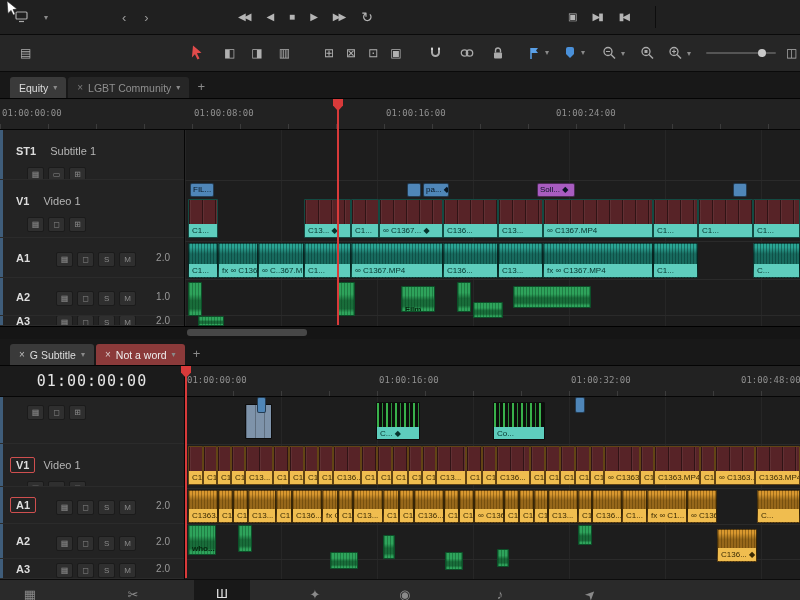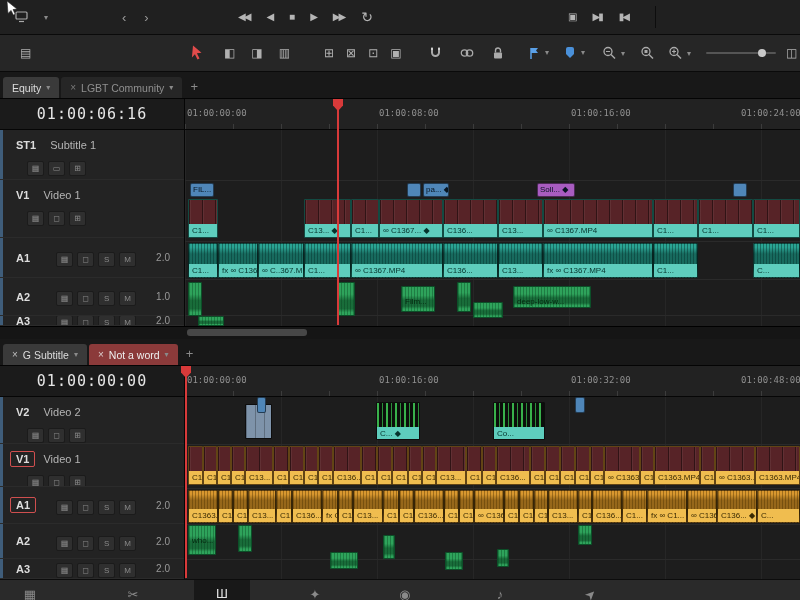--- a/index.html
+++ b/index.html
@@ -20,21 +20,21 @@
   
   .tools{position:relative;height:36px;background:#262626;border-bottom:1px solid #0a0a0a;}
   .ti{position:absolute;top:50%;transform:translateY(-50%);color:#b0b0b0;font-size:12px;
       display:flex;align-items:center;gap:4px;line-height:1;}
   .ti .g{font-size:12px;}
   .grp{display:flex;gap:14px;}
   .slider{position:relative;width:70px;height:2px;background:#555;border-radius:1px;}
   .slider .dot{position:absolute;top:-3px;left:52px;width:8px;height:8px;border-radius:50%;background:#c9c9c9;}
 
   
-  .tabstrip{height:26px;background:#181818;display:flex;align-items:flex-end;padding-left:3px;border-bottom:1px solid #040404;}
+  .tabstrip{height:26px;background:#181818;display:flex;align-items:flex-end;padding-left:10px;border-bottom:1px solid #040404;}
   .tab{height:21px;display:flex;align-items:center;gap:5px;padding:0 9px;background:#262626;color:#8f8f8f;
        font-size:10.5px;border-radius:3px 3px 0 0;margin-right:2px;white-space:nowrap;}
   .tab.active{background:#3a3a3a;color:#ddd;}
   .tab.red{background:#8b3a3a;color:#eee;}
   .tab .tx{font-size:10px;color:inherit;opacity:.8;}
   .tab .tx:empty{display:none;}
   .plusbtn{width:20px;text-align:center;color:#8a8a8a;font-size:13px;margin-bottom:4px;}
 
   
   .tlwrap{position:relative;}
@@ -50,21 +50,21 @@
   
   .tlbody{display:flex;position:relative;}
   .thead{width:185px;box-sizing:border-box;background:#232323;border-right:1px solid #060606;overflow:hidden;}
   .clips{position:relative;flex:1;background:#1d1d1d;overflow:hidden;
          background-image:repeating-linear-gradient(90deg,rgba(255,255,255,.04) 0 1px,transparent 1px 96px);}
   .hsep{position:absolute;left:0;right:0;height:1px;background:#2a2a2a;}
 
   
   .trk{position:relative;box-sizing:border-box;border-bottom:1px solid #2b2b2b;overflow:hidden;padding-left:10px;}
   .trk::before{content:"";position:absolute;left:0;top:0;bottom:0;width:3px;background:#3f5d7a;}
-  .l1{display:flex;align-items:center;gap:8px;margin-top:7px;}
+  .l1{display:flex;align-items:center;gap:8px;margin-top:13px;}
   .trk.audio .l1{margin-top:0;height:100%;}
   .tid{font-weight:bold;font-size:11px;color:#ddd;padding:1px 5px;border:1px solid transparent;border-radius:2px;
        min-width:13px;text-align:center;}
   .trk.sel .tid{border-color:#cf4f4f;}
   .tname{font-size:11px;color:#b5b5b5;}
   .tchn{margin-left:auto;margin-right:14px;font-size:10px;color:#999;}
   .tico{display:inline-block;width:15px;height:13px;background:#2f2f2f;border:1px solid #1b1b1b;border-radius:2px;
         color:#8a8a8a;font-size:8px;line-height:13px;text-align:center;margin-right:4px;}
   .l2{margin-top:4px;padding-left:17px;}
   .trk.audio .l1 .ticons{margin-left:4px;}
@@ -88,21 +88,21 @@
   .ateal{background:#2aa493;
      background-image:linear-gradient(rgba(5,48,42,0) 10%,rgba(5,48,42,.5) 30%,rgba(5,48,42,.5) 70%,rgba(5,48,42,0) 90%),
        repeating-linear-gradient(90deg,rgba(5,48,42,.45) 0 1px,transparent 1px 3px);}
   .aorg{background:#d9982f;
      background-image:linear-gradient(rgba(70,45,0,0) 10%,rgba(70,45,0,.45) 30%,rgba(70,45,0,.45) 70%,rgba(70,45,0,0) 90%),
        repeating-linear-gradient(90deg,rgba(70,45,0,.4) 0 1px,transparent 1px 3px);}
   .ac .nb{position:absolute;left:0;right:0;bottom:0;height:13px;}
   .gc{background:#2ea35b;border-color:#0c4f28;
      background-image:linear-gradient(rgba(4,55,25,0) 35%,rgba(4,55,25,.5) 55%,rgba(4,55,25,.5) 80%,rgba(4,55,25,0) 92%),
        repeating-linear-gradient(90deg,rgba(4,55,25,.35) 0 1px,transparent 1px 3px);}
-  .gc .nb{position:absolute;top:8px;left:0;right:0;background:transparent;color:#05270f;font-weight:normal;}
+  .gc .nb{position:absolute;top:16px;left:0;right:0;background:transparent;color:#05270f;font-weight:bold;}
   .mk{border-radius:2px;font-size:8px;color:#071522;}
   .mk .nb{position:static;background:transparent;color:inherit;line-height:12px;padding:0 2px;}
   .mkb{background:#4f86b8;}
   .mkp{background:#a85cc0;}
 
   
   .t1mk{top:53px;height:14px;}
   .t1v{top:69px;height:39px;}
   .t1a{top:113px;height:35px;}
   .t2v1{top:49px;height:39px;}
@@ -267,23 +267,20 @@
           <span class="tx">×</span>
           <span>LGBT Community</span>
           <span class="chev">▾</span>
         </div>
       </div>
     <div class="plusbtn">+</div>
   </div>
 
   <div class="tlwrap">
     <div class="tlhead">
-      <div class="tcbox">
-        <span class="tc">01:00:06:16</span>
-      </div>
       <div class="ruler">
 
       <span class="rlabel" style="left: 2px;">01:00:00:00</span>
           <span class="rlabel" style="left: 194px;">01:00:08:00</span>
           <span class="rlabel" style="left: 386px;">01:00:16:00</span>
           <span class="rlabel" style="left: 556px;">01:00:24:00</span>
         </div>
     </div>
     <div class="tlbody" style="height:196px">
       <div class="thead">
@@ -503,26 +500,20 @@
       <span class="rlabel" style="left: 2px;">01:00:00:00</span>
           <span class="rlabel" style="left: 194px;">01:00:16:00</span>
           <span class="rlabel" style="left: 386px;">01:00:32:00</span>
           <span class="rlabel" style="left: 556px;">01:00:48:00</span>
         </div>
     </div>
     <div class="tlbody" style="height:182px">
       <div class="thead">
 
       <div class="trk video" style="height: 47px;">
-            <div class="l1">
-              <span class="tid">V2</span>
-              <span class="tname">Video 2</span>
-
-              <span class="tchn"></span>
-            </div>
             <div class="l2"><span class="ticons"><span class="tico">▦</span><span class="tico">◻</span><span class="tico">⊞</span></span></div>
           </div>
           <div class="trk video sel" style="height: 43px;">
             <div class="l1">
               <span class="tid">V1</span>
               <span class="tname">Video 1</span>
 
               <span class="tchn"></span>
             </div>
             <div class="l2"><span class="ticons"><span class="tico">▦</span><span class="tico">◻</span><span class="tico">⊞</span></span></div>
@@ -790,21 +781,21 @@
             <div class="nb">C1...</div>
           </div>
           <div class="clip ac aorg t2a1" style="left: 462px; width: 40px;">
             <div class="thumb"></div>
             <div class="nb">fx ∞ C1...</div>
           </div>
           <div class="clip ac aorg t2a1" style="left: 502px; width: 30px;">
             <div class="thumb"></div>
             <div class="nb">∞ C136...</div>
           </div>
-          <div class="clip ac aorg t2a1" style="left: 532px; width: 40px;">
+          <div class="clip ac aorg t2a1" style="left: 532px; width: 40px; margin-top: 39px;">
             <div class="thumb"></div>
             <div class="nb">C136... ◆</div>
           </div>
           <div class="clip ac aorg t2a1" style="left: 572px; width: 43px;">
             <div class="thumb"></div>
             <div class="nb">C...</div>
           </div>
           <div class="clip gc" style="left: 3px; top: 128px; width: 28px; height: 30px;">
             <div class="thumb"></div>
             <div class="nb">who...</div>

